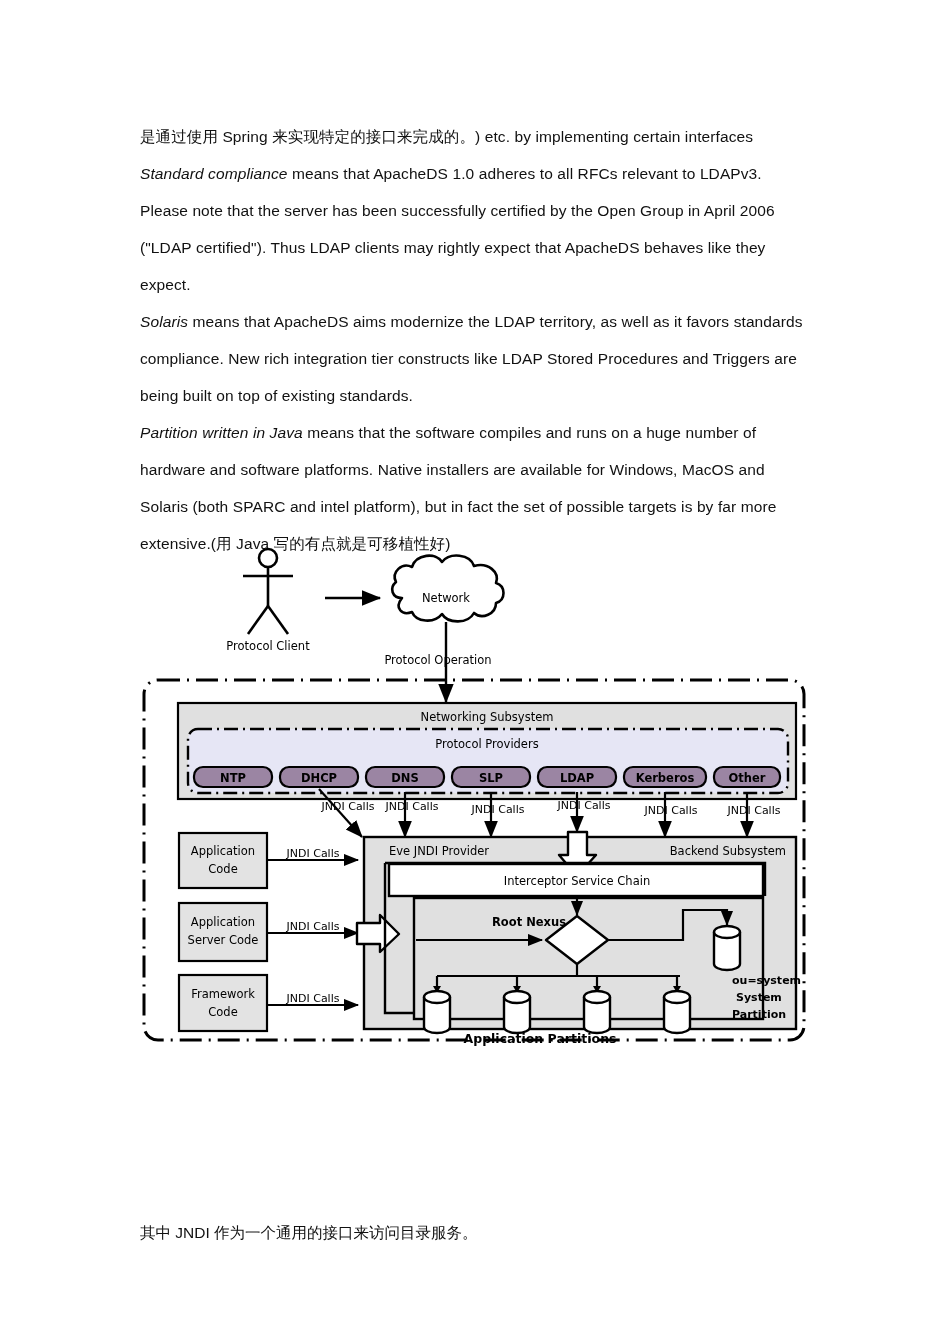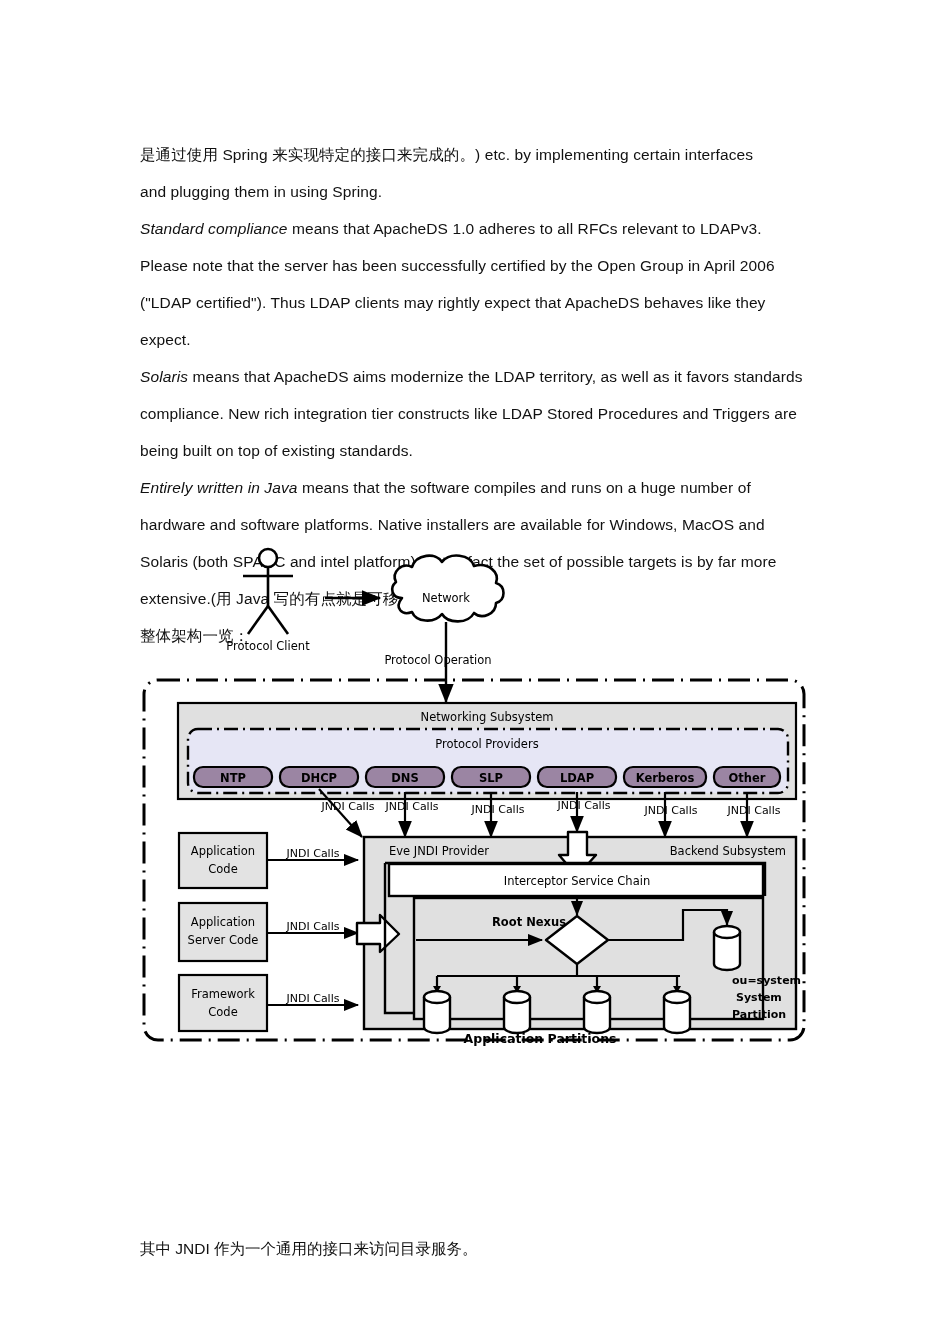--- a/index.html
+++ b/index.html
@@ -13,42 +13,41 @@
     position: relative;
     font-family: "Liberation Sans", sans-serif;
     color: #000000;
     overflow: hidden;
   }
 
   
   .page-text {
     position: absolute;
     left: 140px;
-    top: 136px;
+    top: 118px;
     width: 672px;
     font-size: 15.5px;
     line-height: 37px;
     color: #111;
     letter-spacing: 0.1px;
   }
   .page-text p {
     margin: 0;
   }
   .page-text .ital {
     font-style: italic;
   }
 
   .bottom-text {
     position: absolute;
     left: 140px;
     top: 1218px;
     font-size: 15.5px;
     line-height: 30px;
     color: #111;
-    margin-top: 16px;
   }
 
   
   .figure {
     position: absolute;
     left: 140px;
     top: 540px;
     width: 672px;
     height: 510px;
   }
@@ -58,25 +57,23 @@
   .lbl {
     font-family: "DejaVu Sans", sans-serif;
     fill: #000;
   }
 </style>
 </head>
 <body>
 
 <div class="page-text">
   <p>是通过使用 Spring 来实现特定的接口来完成的。) etc. by implementing certain interfaces</p>
-  <p>and plugging them in using Spring.</p>
   <p><span class="ital">Standard compliance</span><span> means that ApacheDS 1.0 adheres to all RFCs relevant to LDAPv3. Please note that the server has been successfully certified by the Open Group in April 2006 ("LDAP certified"). Thus LDAP clients may rightly expect that ApacheDS behaves like they expect.</span></p>
   <p><span class="ital">Solaris</span><span> means that ApacheDS aims modernize the LDAP territory, as well as it favors standards compliance. New rich integration tier constructs like LDAP Stored Procedures and Triggers are being built on top of existing standards.</span></p>
-  <p><span class="ital">Entirely written in Java</span><span> means that the software compiles and runs on a huge number of hardware and software platforms. Native installers are available for Windows, MacOS and Solaris (both SPARC and intel platform), but in fact the set of possible targets is by far more extensive.(用 Java 写的有点就是可移植性好)</span></p>
-  <p>整体架构一览：</p>
+  <p><span class="ital">Partition written in Java</span><span> means that the software compiles and runs on a huge number of hardware and software platforms. Native installers are available for Windows, MacOS and Solaris (both SPARC and intel platform), but in fact the set of possible targets is by far more extensive.(用 Java 写的有点就是可移植性好)</span></p>
 </div>
 
 <div class="figure">
 <svg width="672" height="510" viewBox="0 0 672 510" xmlns="http://www.w3.org/2000/svg">
   <defs>
     <marker id="ar" markerWidth="9" markerHeight="9" refX="7.5" refY="3.2" orient="auto">
       <path d="M0,0 L8,3.2 L0,6.4 z" fill="#000"></path>
     </marker>
     <marker id="arS" markerWidth="8" markerHeight="8" refX="6.5" refY="2.8" orient="auto">
       <path d="M0,0 L7,2.8 L0,5.6 z" fill="#000"></path>

